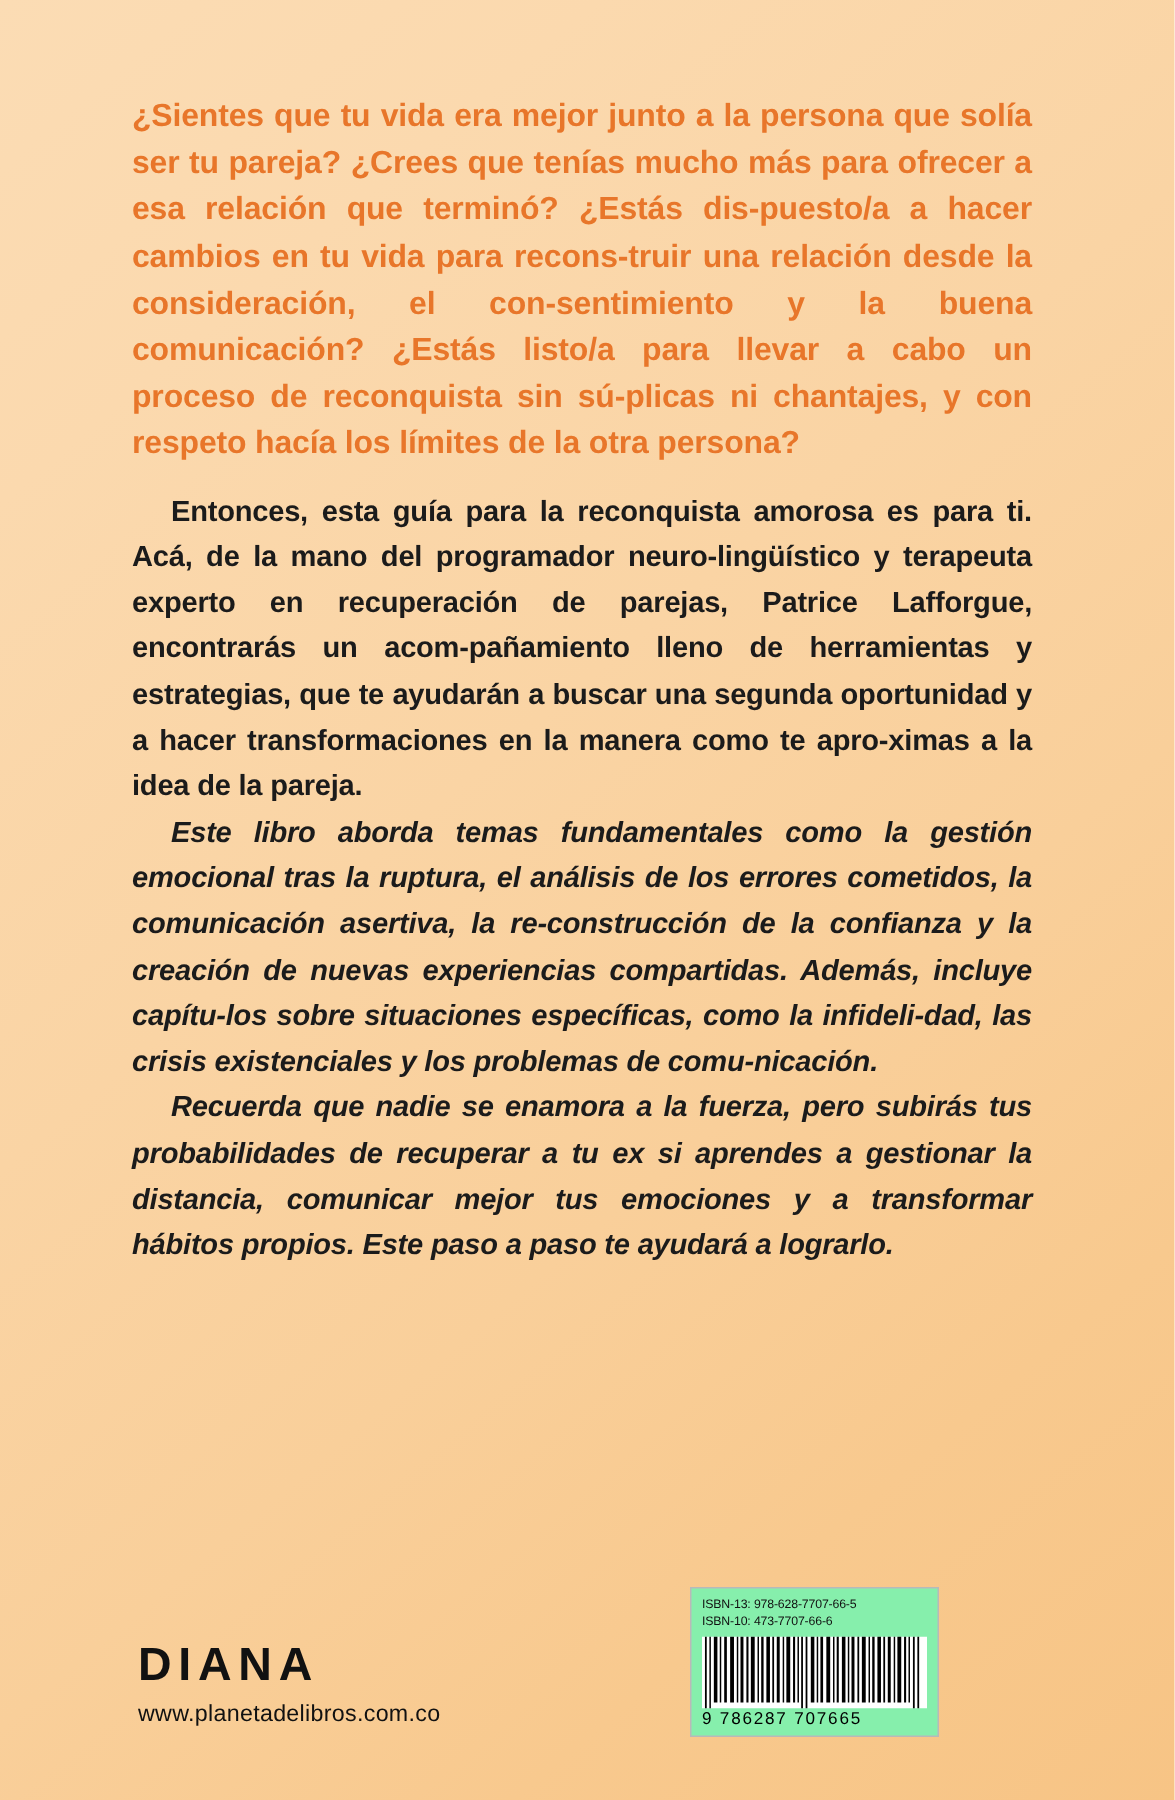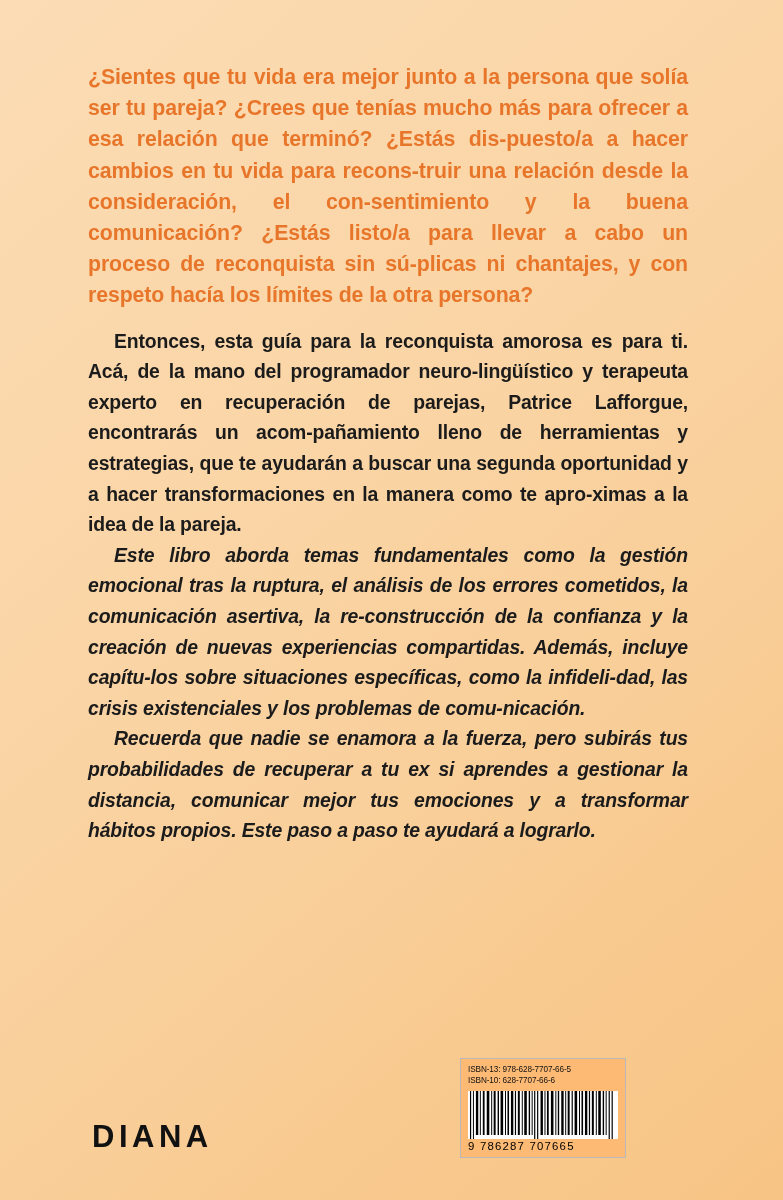--- a/index.html
+++ b/index.html
@@ -104,21 +104,21 @@
     letter-spacing: 0.2px;
     line-height: 8px;
     margin-top: 1px;
   }
   
   .isbn-block {
     position: absolute;
     right: 36px;
     bottom: 42px;
     width: 166px;
-    background: #fdba74;
+    background: #86efac;
     border: 1px solid #b9b9b9;
     padding: 6px 7px 5px 7px;
     box-sizing: border-box;
   }
   .isbn-lines {
     font-size: 8.2px;
     color: #111;
     line-height: 10.5px;
     font-family: "Liberation Sans", sans-serif;
     margin-bottom: 5px;
@@ -148,31 +148,32 @@
 
     <p class="body-text">Entonces, esta guía para la reconquista amorosa es para ti. Acá, de la mano del programador neuro-lingüístico y terapeuta experto en recuperación de parejas, Patrice Lafforgue, encontrarás un acom-pañamiento lleno de herramientas y estrategias, que te ayudarán a buscar una segunda oportunidad y a hacer transformaciones en la manera como te apro-ximas a la idea de la pareja.</p>
 
     <p class="body-text">Este libro aborda temas fundamentales como la gestión emocional tras la ruptura, el análisis de los errores cometidos, la comunicación asertiva, la re-construcción de la confianza y la creación de nuevas experiencias compartidas. Además, incluye capítu-los sobre situaciones específicas, como la infideli-dad, las crisis existenciales y los problemas de comu-nicación.</p>
 
     <p class="body-text">Recuerda que nadie se enamora a la fuerza, pero subirás tus probabilidades de recuperar a tu ex si aprendes a gestionar la distancia, comunicar mejor tus emociones y a transformar hábitos propios. Este paso a paso te ayudará a lograrlo.</p>
   </div>
 
   <div class="publisher">
     <div class="publisher-logo">DIANA</div>
+    <div class="publisher-url">www.planetadelibros.com.co</div>
   </div>
 
   <div class="ebook-badge">
     <div class="eb-1">eBook</div>
     <div class="eb-2">DISPONIBLE</div>
   </div>
 
   <div class="isbn-block">
     <div class="isbn-lines">
       <div>ISBN-13: 978-628-7707-66-5</div>
-      <div>ISBN-10: 628-7707-66-6</div>
+      <div>ISBN-10: 473-7707-66-6</div>
     </div>
 
     <svg class="barcode" viewBox="0 0 152 48" preserveAspectRatio="none">
       <rect x="0" y="0" width="152" height="48" fill="#ffffff"></rect>
       <g fill="#000000">
         <rect x="2" y="0" width="1.2" height="48"></rect>
         <rect x="5" y="0" width="1" height="48"></rect>
         <rect x="8" y="0" width="2.4" height="44"></rect>
         <rect x="12" y="0" width="1" height="44"></rect>
         <rect x="15" y="0" width="1.8" height="44"></rect>

